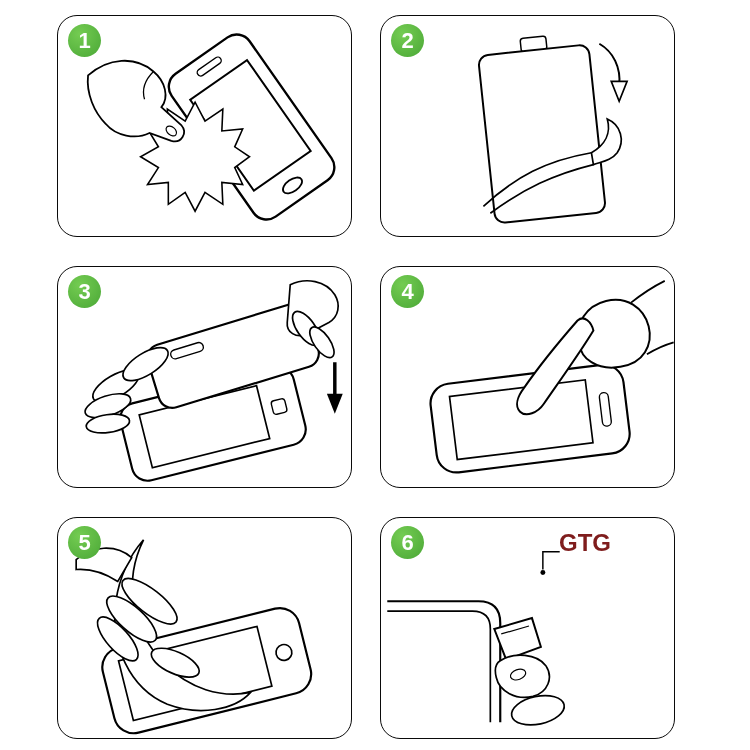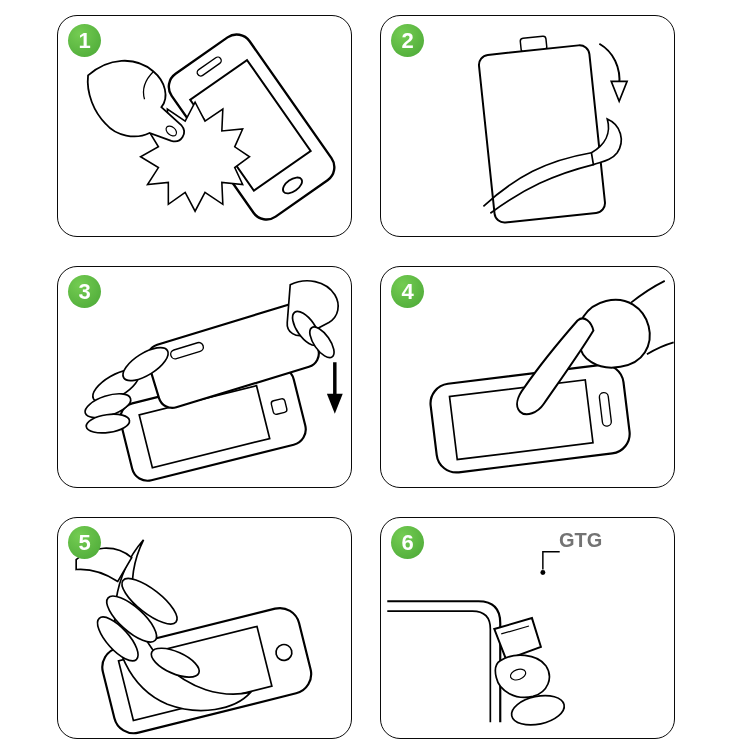--- a/index.html
+++ b/index.html
@@ -33,21 +33,21 @@
     width:33px;height:33px;border-radius:50%;
     background:radial-gradient(circle at 35% 30%, #74cc52, #4aa736);
     color:#ffffff;
     font-size:22px;font-weight:bold;
     display:flex;align-items:center;justify-content:center;
     z-index:2;
     line-height:1;
   }
   .tool-label{
     position:absolute;left:152px;top:10px;
-    color:#737373;font-weight:bold;font-size:20px;line-height:1.25;
+    color:#7f1d1d;font-weight:bold;font-size:24px;line-height:1.25;
     z-index:2;white-space:nowrap;
   }
   .tool-label-l1{padding-left:26px;}
 </style>
 </head>
 <body>
 
 <div class="sheet">
   <div class="grid">
 

